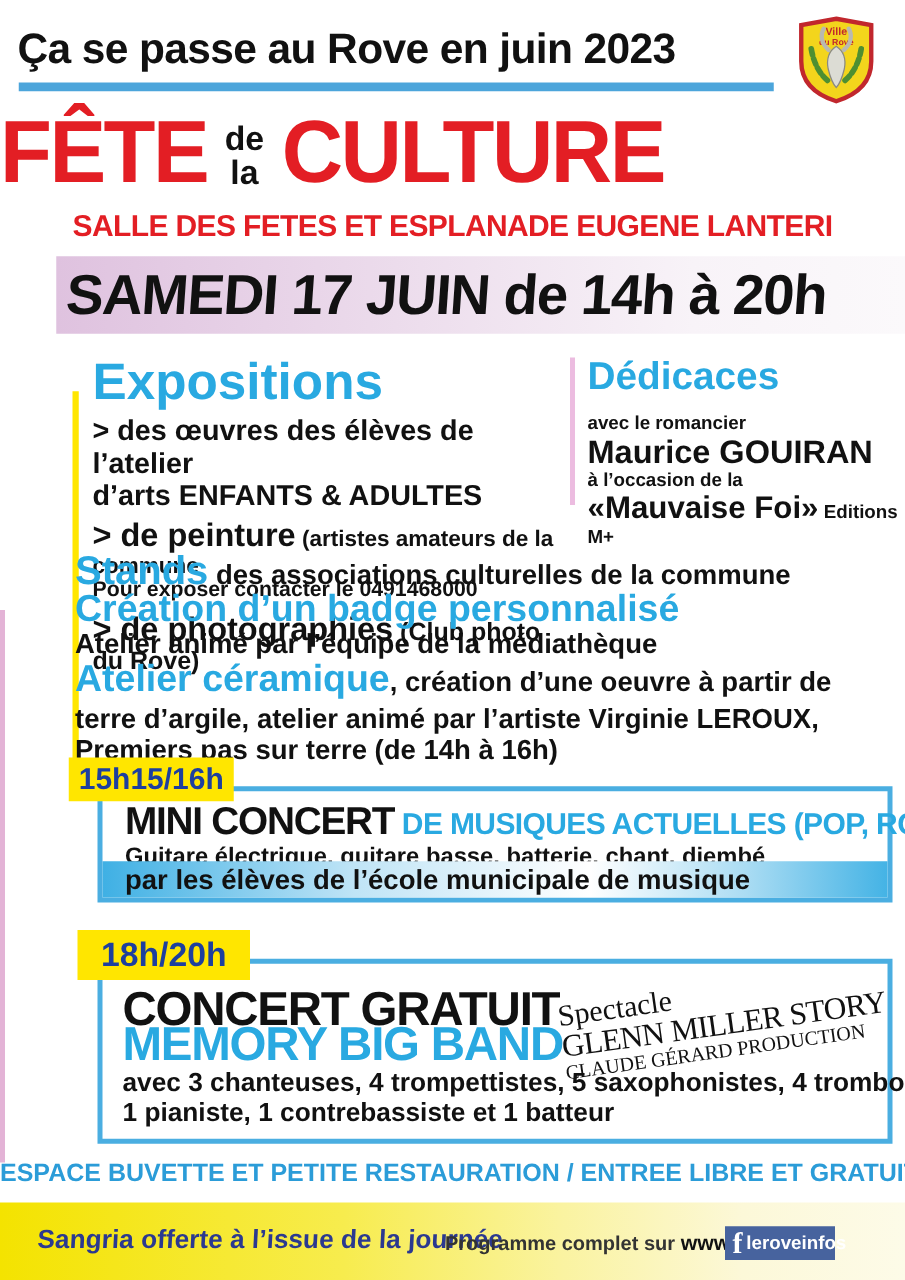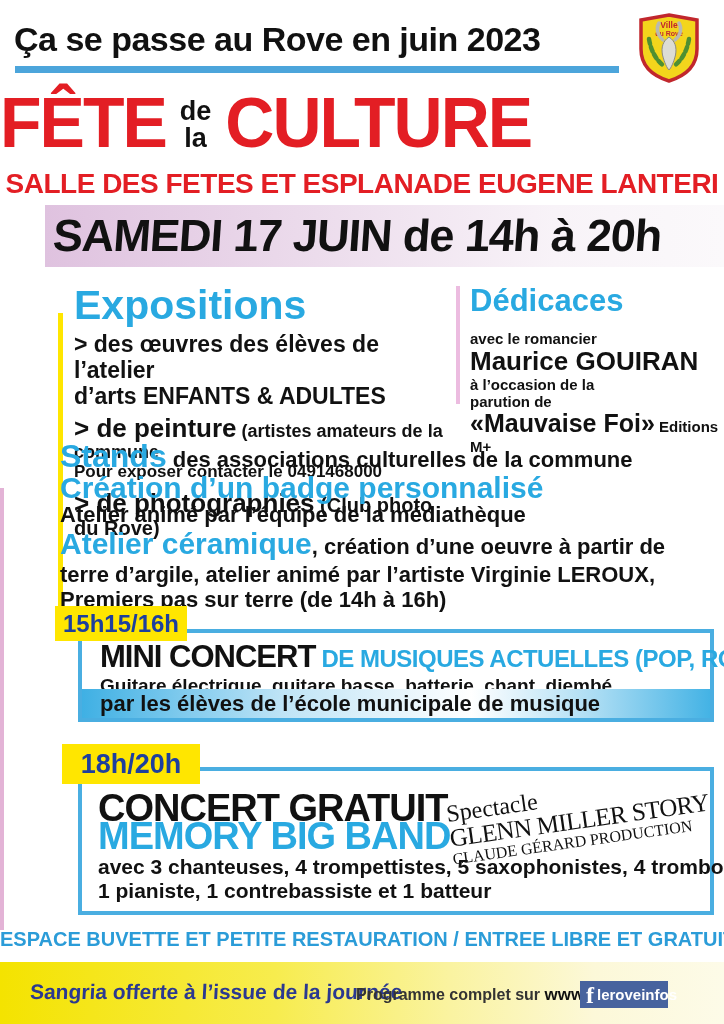--- a/index.html
+++ b/index.html
@@ -12,21 +12,21 @@
   .tagline-underline{position:absolute;left:15px;top:66px;width:604px;height:7px;background:#4ca5db;}
   .crest{position:absolute;left:636px;top:12px;width:66px;height:72px;}
 
   
   .title-row{position:absolute;left:0;top:88px;width:724px;display:flex;justify-content:flex-start;
              align-items:center;gap:14px;}
   .title-word{font-size:68px;font-weight:900;color:#e31e24;letter-spacing:-2px;line-height:1;
               transform:scaleY(1.04);white-space:nowrap;}
   .title-mid{display:flex;flex-direction:column;align-items:center;line-height:1.0;color:#111111;
              font-weight:900;font-size:27px;padding-top:6px;}
-  .venue{position:absolute;left:0;top:168px;width:724px;text-align:center;font-size:28px;
+  .venue{position:absolute;left:0;top:168px;width:724px;text-align:center;font-size:24px;
          font-weight:900;color:#e31e24;letter-spacing:-0.5px;white-space:nowrap;}
 
   
   .date-banner{position:absolute;left:45px;top:205px;width:679px;height:62px;
                background:linear-gradient(90deg,#dfc2df 0%,#ecdcec 40%,#f8f3f8 75%,#fbf9fb 100%);
                display:flex;align-items:center;}
   .date-text{font-size:45px;font-weight:900;color:#111111;padding-left:8px;letter-spacing:-1px;
              transform:skewX(-4deg);white-space:nowrap;}
 
   
@@ -159,21 +159,20 @@
     <div class="mt8">
       <span class="exp-main">&gt; de photographies</span><span class="exp-note" style="font-size:20px;"> (Club photo du Rove)</span>
     </div>
   </div>
 
   <div class="col-right">
     <div class="head h-cyan">Dédicaces</div>
     <div class="ded-line">avec le romancier</div>
     <div class="ded-name">Maurice GOUIRAN</div>
     <div class="ded-line">à l’occasion de la</div>
-    <div class="ded-line">parution de</div>
     <div>
       <span class="ded-book">«Mauvaise Foi»</span><span class="ded-ed"> Editions M+</span>
     </div>
   </div>
 
   <div class="stands-line">
     <span class="h-cyan big">Stands</span><span class="rest"> des associations culturelles de la commune</span>
   </div>
 
   <div class="badge-section">

